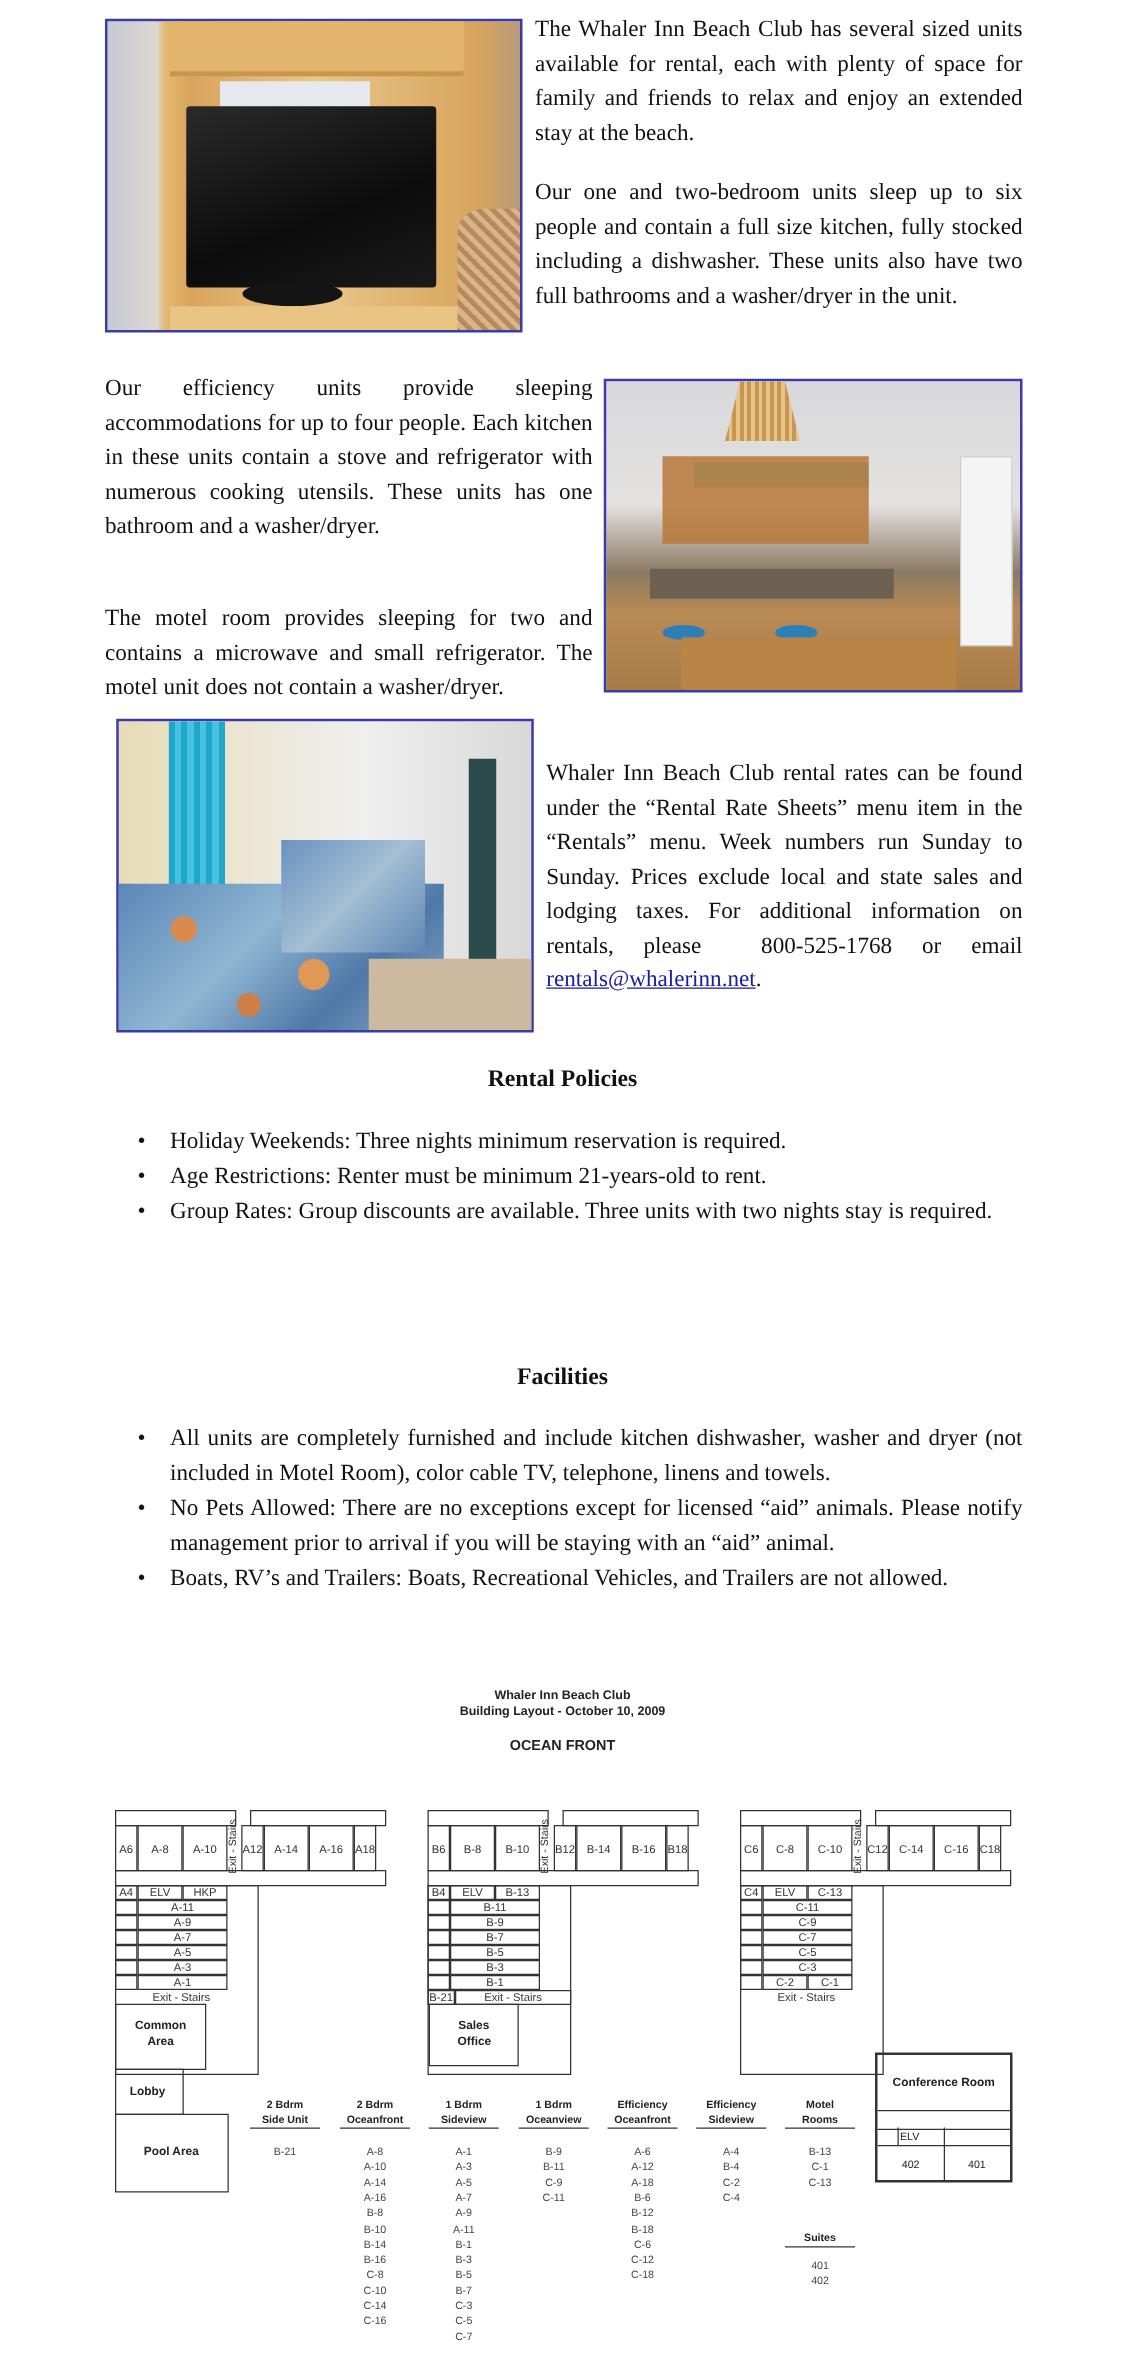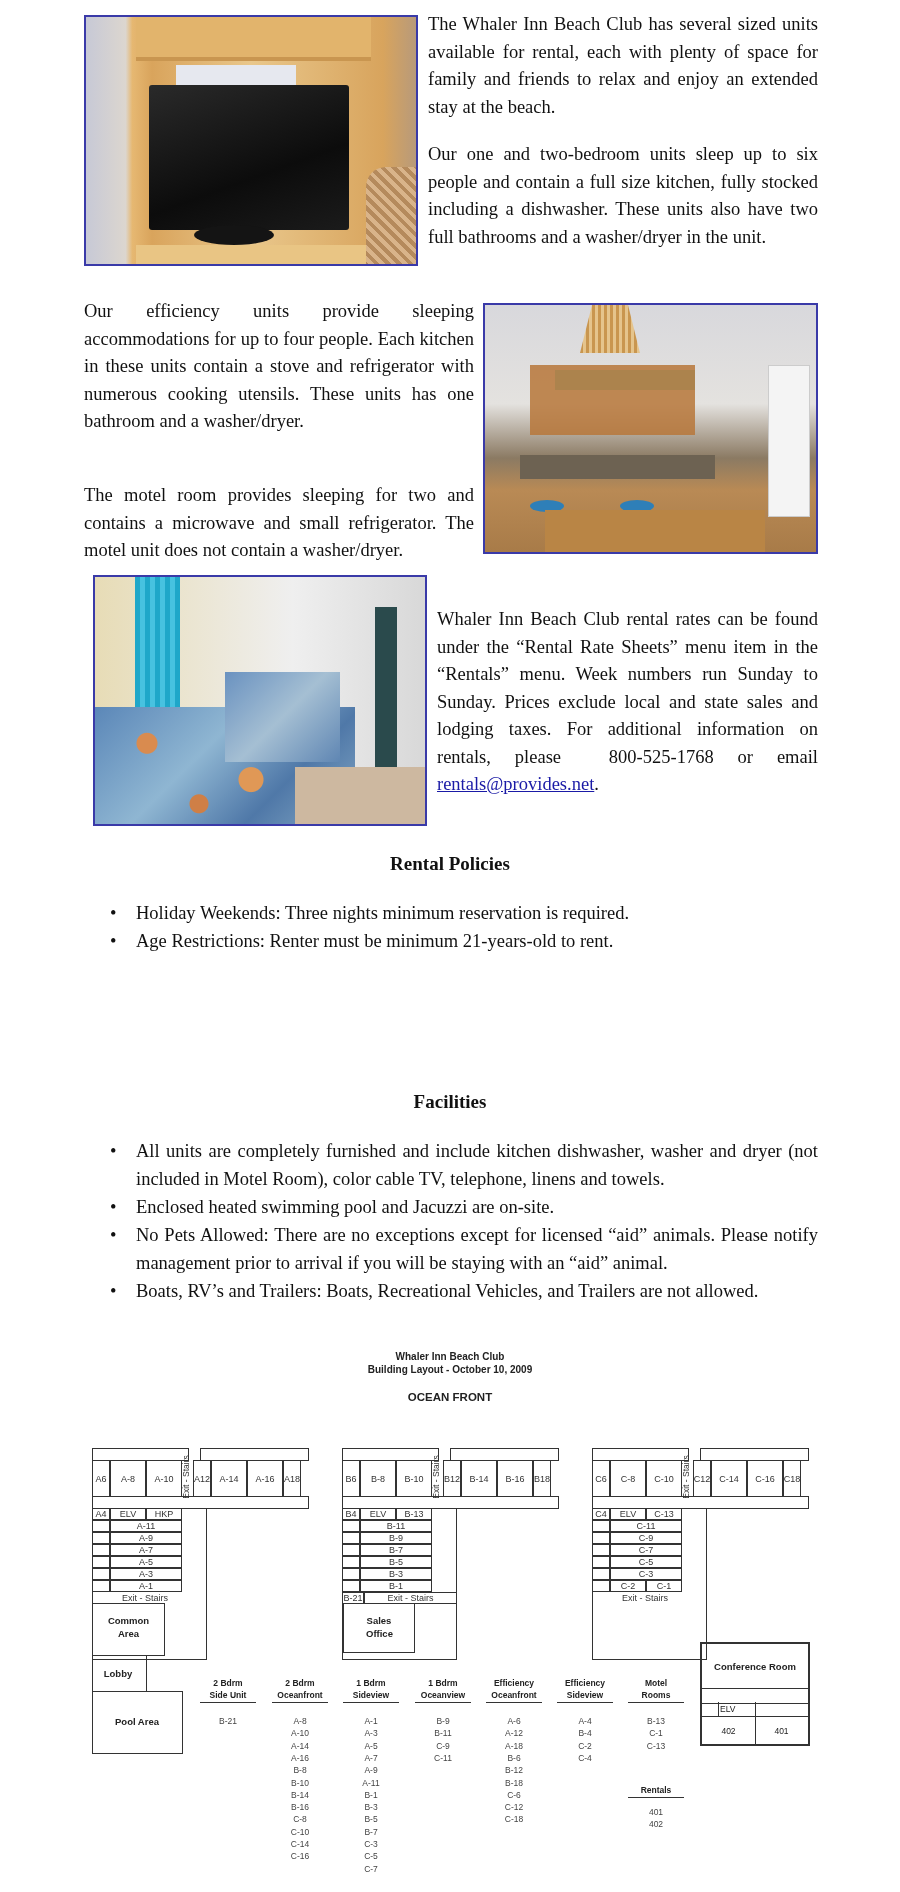--- a/index.html
+++ b/index.html
@@ -60,33 +60,33 @@
   <div style="position:absolute;left:0;top:130px;width:260px;height:121px;background:
        radial-gradient(circle at 20% 30%,#d98b4f 0 10px,transparent 11px),
        radial-gradient(circle at 60% 60%,#e09856 0 12px,transparent 13px),
        radial-gradient(circle at 40% 80%,#cf7f46 0 9px,transparent 10px),
        linear-gradient(135deg,#5b87b8,#8fb6d2 40%,#4f78a8 70%,#86a9c5);"></div>
   <div style="position:absolute;left:130px;top:95px;width:115px;height:90px;background:linear-gradient(135deg,#6a92c0,#a5bfd3 50%,#5f86b3);"></div>
   <div style="position:absolute;left:200px;top:190px;width:134px;height:61px;background:#cdb8a0;"></div>
 </div>
 
 <p class="p" style="left:437px; top:606px; width:381px;">
-  <span>Whaler Inn Beach Club rental rates can be found under the “Rental Rate Sheets” menu item in the “Rentals” menu. Week numbers run Sunday to Sunday. Prices exclude local and state sales and lodging taxes. For additional information on rentals, please&nbsp; 800-525-1768 or email </span><a class="mail" href="#">rentals@provides.net</a><span>.</span>
+  <span>Whaler Inn Beach Club rental rates can be found under the “Rental Rate Sheets” menu item in the “Rentals” menu. Week numbers run Sunday to Sunday. Prices exclude local and state sales and lodging taxes. For additional information on rentals, please&nbsp; 800-525-1768 or email </span><a class="mail" href="#">rentals@whalerinn.net</a><span>.</span>
 </p>
 
 <div class="h" style="top:853px;">Rental Policies</div>
 <ul class="blist" style="top:899px;">
   <li>Holiday Weekends: Three nights minimum reservation is required.</li>
   <li>Age Restrictions: Renter must be minimum 21-years-old to rent.</li>
+  <li>Group Rates: Group discounts are available. Three units with two nights stay is required.</li>
 </ul>
 
 <div class="h" style="top:1091px;">Facilities</div>
 <ul class="blist" style="top:1137px;">
   <li>All units are completely furnished and include kitchen dishwasher, washer and dryer (not included in Motel Room), color cable TV, telephone, linens and towels.</li>
-  <li>Enclosed heated swimming pool and Jacuzzi are on-site.</li>
   <li>No Pets Allowed: There are no exceptions except for licensed “aid” animals. Please notify management prior to arrival if you will be staying with an “aid” animal.</li>
   <li>Boats, RV’s and Trailers: Boats, Recreational Vehicles, and Trailers are not allowed.</li>
 </ul>
 
 <div class="plan" style="left:0; top:0; width:900px; height:1892px;">
   <div class="t" style="left:0; width:900px; top:1351px; font-weight:bold; font-size:10px;">Whaler Inn Beach Club</div>
   <div class="t" style="left:0; width:900px; top:1364px; font-weight:bold; font-size:10px;">Building Layout - October 10, 2009</div>
   <div class="t" style="left:0; width:900px; top:1391px; font-weight:bold; font-size:11.5px;">OCEAN FRONT</div>
 
   <div id="buildings">
@@ -279,16 +279,16 @@
       <div class="colv" style="left: 557px; top: 1751.9px; width: 56px;">C-4</div>
       <div class="colh" style="left: 628px; top: 1677px; width: 56px;">
         <div>Motel</div>
         <div>Rooms</div>
       </div>
       <div class="colv" style="left: 628px; top: 1715px; width: 56px;">B-13</div>
       <div class="colv" style="left: 628px; top: 1727.3px; width: 56px;">C-1</div>
       <div class="colv" style="left: 628px; top: 1739.6px; width: 56px;">C-13</div>
     </div>
 
-  <div class="colh" style="left:628px; top:1784px; width:56px;">Rentals</div>
+  <div class="colh" style="left:628px; top:1784px; width:56px;">Suites</div>
   <div class="colv" style="left:628px; top:1806px; width:56px;">401</div>
   <div class="colv" style="left:628px; top:1818px; width:56px;">402</div>
 </div>
 
 </body></html>

